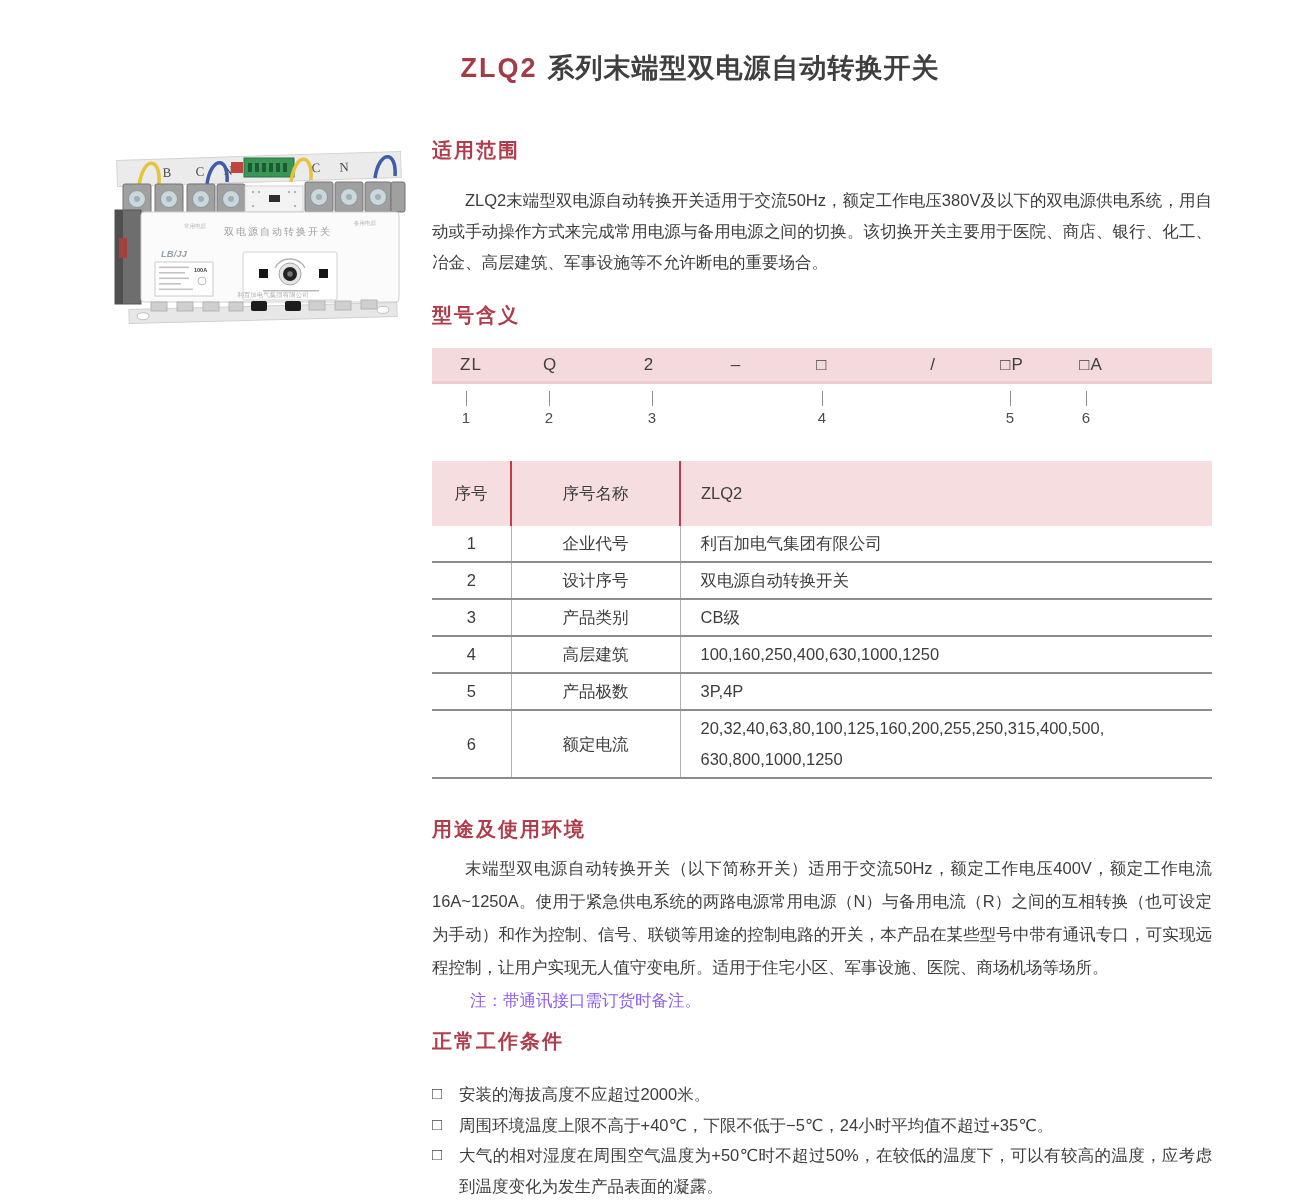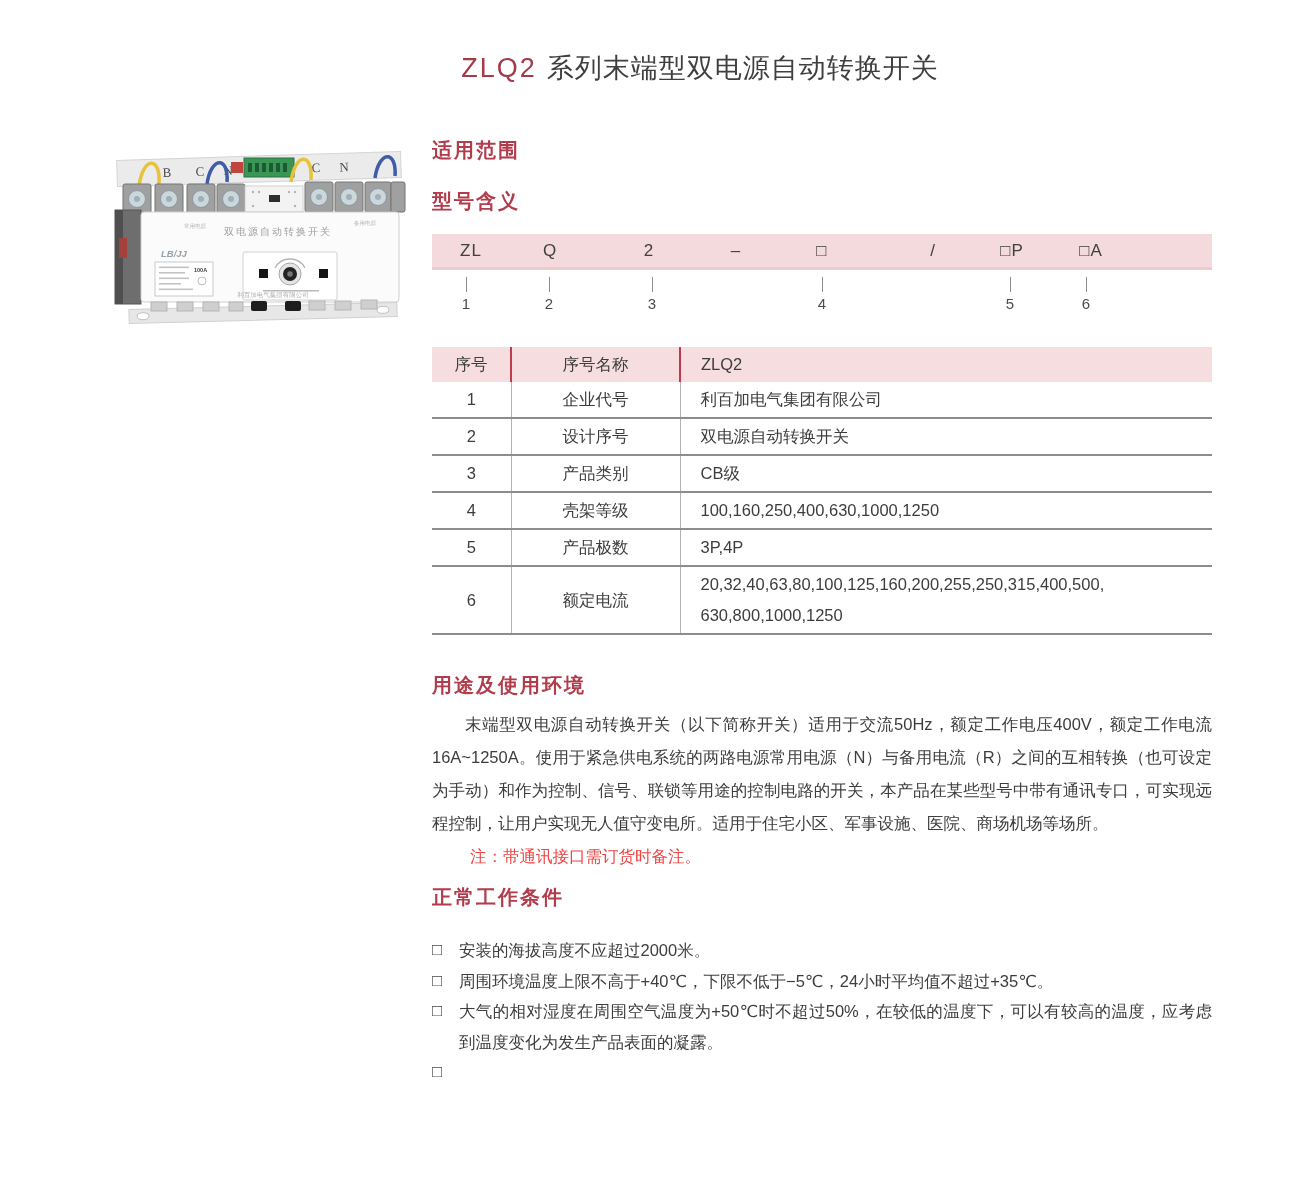--- a/index.html
+++ b/index.html
@@ -2,21 +2,21 @@
 <html><head>
 <meta charset="utf-8">
 <style>
   html,body{margin:0;padding:0}
   body{
     width:1300px;height:1203px;position:relative;background:#ffffff;
     font-family:"Liberation Sans","DejaVu Sans",sans-serif;color:#3d3d3d;overflow:hidden;
   }
   
   .title{position:absolute;top:50px;left:700px;transform:translateX(-50%);
-    white-space:nowrap;font-size:27px;font-weight:normal;color:#3f3f3f;letter-spacing:1px}
+    white-space:nowrap;font-size:27px;font-weight:bold;color:#3f3f3f;letter-spacing:1px}
   .title .t-pre{color:#a43b48;margin-right:10px;letter-spacing:2px}
   
   .photo{position:absolute;left:103px;top:140px;width:310px;height:185px}
   
   .main{position:absolute;left:432px;top:137px;width:780px}
   h2{margin:0;font-size:20px;font-weight:600;color:#b13c4b;letter-spacing:2px}
   .body{margin:0;font-size:16.5px;line-height:31px;text-align:justify;text-indent:2em;color:#3d3d3d}
   .scope{margin-top:21px}
   .h-model{margin-top:24px}
   
@@ -43,31 +43,31 @@
   .marks b{position:absolute;top:25px;transform:translateX(-50%);font-weight:normal;font-size:15px;color:#4c4c4c}
   .marks b:nth-of-type(1){left:34px}
   .marks b:nth-of-type(2){left:117px}
   .marks b:nth-of-type(3){left:220px}
   .marks b:nth-of-type(4){left:390px}
   .marks b:nth-of-type(5){left:578px}
   .marks b:nth-of-type(6){left:654px}
   
   table.model{margin-top:27px;width:780px;border-collapse:collapse;table-layout:fixed;
     font-size:16.5px;color:#3d3d3d;border-bottom:2px solid #8d8d8d}
-  table.model th{background:#f6dee0;height:33px;font-weight:normal;text-align:center;padding:1px}
+  table.model th{background:#f6dee0;height:33px;font-weight:normal;text-align:center;padding:16px}
   table.model th:not(:last-child){border-right:2px solid #c03c4c}
   table.model th:last-child{text-align:left;padding-left:20px}
   table.model td{height:31px;line-height:31px;text-align:center;padding:0}
   table.model td:not(:last-child){border-right:1px solid #b3b3b3}
   table.model td:last-child{text-align:left;padding-left:20px;white-space:pre-line;padding-top:2px;padding-bottom:2px}
   table.model tbody tr:not(:first-child) td{border-top:2px solid #8d8d8d}
   
   .h-usage{margin-top:37px}
   .usage{margin-top:9px;line-height:33px}
-  .note{margin:0;font-size:16.5px;line-height:33px;text-indent:2.3em;color:#ef4444}
+  .note{margin:0;font-size:16.5px;line-height:33px;text-indent:2.3em;color:#8b5cf6}
   
   .h-cond{margin-top:11px}
   ul.cond{list-style:none;margin:24px 0 0;padding:0;font-size:16.5px;line-height:30.5px;color:#3d3d3d}
   ul.cond li{position:relative;padding-left:27px;text-align:justify}
   ul.cond .cbx{position:absolute;left:0;top:0;font-size:17px;color:#4c4c4c}
 </style>
 </head>
 <body>
 
 <div class="title">
@@ -193,20 +193,21 @@
       <rect x="258" y="160" width="16" height="9"></rect>
       <rect x="148" y="161" width="16" height="10" fill="#1d1d1d" stroke="none" rx="2"></rect>
       <rect x="182" y="161" width="16" height="10" fill="#1d1d1d" stroke="none" rx="2"></rect>
     </g>
   </svg>
 </div>
 
 <div class="main">
 
   <h2>适用范围</h2>
+  <p class="body scope">ZLQ2末端型双电源自动转换开关适用于交流50Hz，额定工作电压380V及以下的双电源供电系统，用自动或手动操作方式来完成常用电源与备用电源之间的切换。该切换开关主要用于医院、商店、银行、化工、冶金、高层建筑、军事设施等不允许断电的重要场合。</p>
 
   <h2 class="h-model">型号含义</h2>
 
   <div class="banner">
     <span>ZL</span>
     <span>Q</span>
     <span>2</span>
     <span>–</span>
     <span>□</span>
     <span>/</span>
@@ -253,21 +254,21 @@
         <td>设计序号</td>
         <td>双电源自动转换开关</td>
       </tr>
       <tr>
         <td>3</td>
         <td>产品类别</td>
         <td>CB级</td>
       </tr>
       <tr>
         <td>4</td>
-        <td>壳架等级</td>
+        <td>高层建筑</td>
         <td>100,160,250,400,630,1000,1250</td>
       </tr>
       <tr>
         <td>5</td>
         <td>产品极数</td>
         <td>3P,4P</td>
       </tr>
       <tr>
         <td>6</td>
         <td>额定电流</td>

